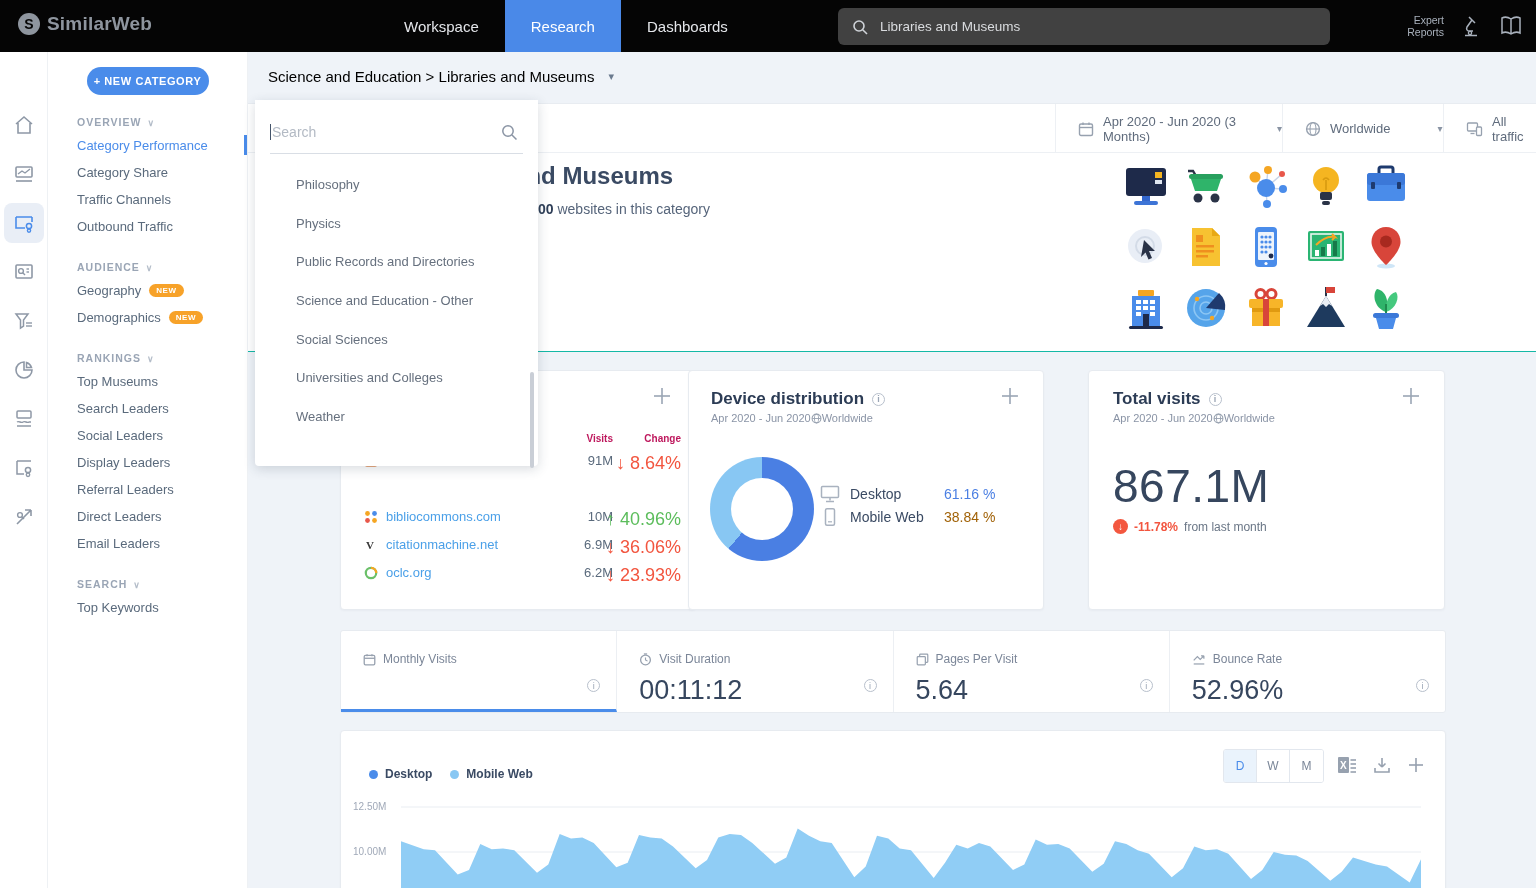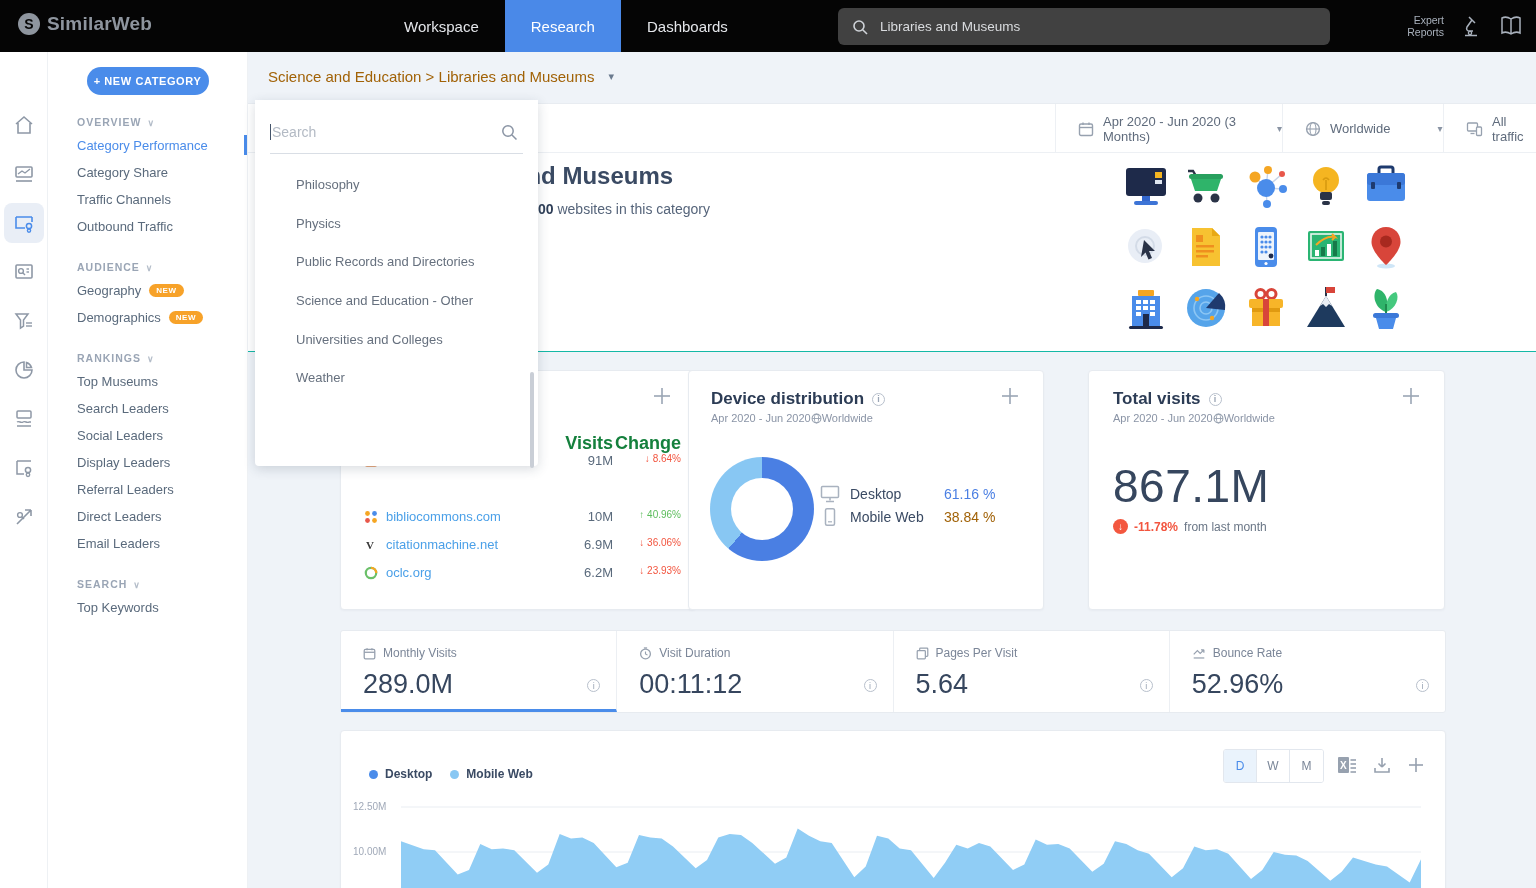--- a/index.html
+++ b/index.html
@@ -32,21 +32,21 @@
   .side-section { margin-top:17px; }
   .side-heading { padding:4px 0 4px 29px; font-size:10.5px; font-weight:bold; letter-spacing:1px; color:#9aa5b5; }
   .side-heading .chev { font-size:9px; margin-left:6px; color:#b4bdc9; }
   .side-item { position:relative; padding:6px 0 6px 29px; font-size:13px; color:#5a6a7c; cursor:pointer; display:flex; align-items:center; gap:8px; }
   .side-item.active { color:#4a8cea; }
   .side-item.active .active-bar { position:absolute; right:0; top:3px; width:3px; height:20px; background:#4a8cea; }
   .badge-new { background:#f7a229; color:#fff; font-size:8px; font-weight:bold; padding:2px 7px; border-radius:8px; letter-spacing:.5px; }
 
   
   .breadcrumb { position:absolute; left:268px; top:68px; display:flex; align-items:center; gap:14px; z-index:30; cursor:pointer; }
-  .breadcrumb-text { font-size:15px; color:#a16207; }
+  .breadcrumb-text { font-size:15px; color:#000000; }
   .breadcrumb-caret { font-size:11px; color:#6a7a8e; }
 
   
   .header-band { position:absolute; left:248px; top:103px; width:1288px; height:249px; background:#fff; border-top:1px solid #e8ecf1; border-bottom:1px solid #14b8a6; z-index:10; }
   .filter-row { position:absolute; left:0; top:0; width:100%; height:49px; border-bottom:1px solid #edf0f4; }
   .filter-cell { position:absolute; top:0; height:49px; display:flex; align-items:center; gap:9px; color:#5f6b7c; font-size:13px; border-left:1px solid #edf0f4; padding-left:22px; cursor:pointer; }
   .filter-caret { font-size:10px; color:#8a94a4; margin-left:4px; }
   .page-title { position:absolute; left:157px; top:58px; font-size:24px; color:#3a4a63; }
   .page-subtitle { position:absolute; left:290px; top:97px; font-size:14px; color:#55647a; }
   .page-subtitle b { color:#2f3f58; }
@@ -66,47 +66,47 @@
 
   
   .card { position:absolute; background:#fff; border:1px solid #e7ebf0; border-radius:4px; box-shadow:0 1px 2px rgba(40,55,80,.04); }
   .plus-icon { position:absolute; color:#9aa5b5; cursor:pointer; }
   .card-title { font-size:17px; font-weight:bold; color:#2c3c55; display:flex; align-items:center; gap:8px; }
   .card-sub { margin-top:3px; font-size:11px; color:#8a94a6; display:flex; align-items:center; }
   .info-icon { width:13px; height:13px; border:1px solid #b8c0cc; border-radius:50%; color:#9aa5b5; font-size:9px; display:inline-flex; align-items:center; justify-content:center; cursor:pointer; }
 
   
   #card-topsites { left:340px; top:370px; width:356px; height:240px; }
-  .tw-header { position:absolute; top:62px; font-size:18px; font-weight:bold; color:#15803d; }
+  .tw-header { position:absolute; top:62px; font-size:10px; font-weight:bold; color:#be185d; }
   .tw-row { position:absolute; left:0; width:100%; height:28px; }
   .tw-fav { position:absolute; left:23px; top:7px; width:14px; height:14px; }
   .tw-site { position:absolute; left:45px; top:6px; font-size:13px; color:#4ba0e8; cursor:pointer; }
   .tw-visits { position:absolute; left:170px; top:6px; width:102px; text-align:right; font-size:13px; color:#5a6a7c; }
-  .tw-change { position:absolute; left:262px; top:6px; width:78px; text-align:right; font-size:10px; }
+  .tw-change { position:absolute; left:262px; top:6px; width:78px; text-align:right; font-size:18px; }
   .chg-down { color:#f2553f; }
   .chg-up { color:#5cbd5c; }
 
   
   #card-device { left:688px; top:370px; width:356px; height:240px; }
   .donut { position:absolute; left:21px; top:86px; width:104px; height:104px; border-radius:50%; }
   .donut-hole { position:absolute; left:21px; top:21px; width:62px; height:62px; border-radius:50%; background:#fff; }
   .dev-row { position:absolute; left:131px; display:flex; align-items:center; gap:10px; }
   .dev-label { width:84px; font-size:14px; color:#3a4a63; }
   .dev-val { font-size:14px; }
 
   
   #card-total { left:1088px; top:370px; width:357px; height:240px; }
   .big-number { position:absolute; left:24px; top:88px; font-size:46px; color:#36465e; letter-spacing:.5px; }
   .total-change { position:absolute; left:24px; top:148px; display:flex; align-items:center; gap:6px; font-size:12px; color:#6a7686; }
   .red-circle { width:15px; height:15px; border-radius:50%; background:#f3573f; color:#fff; font-size:10px; display:flex; align-items:center; justify-content:center; }
   .neg-pct { color:#f2553f; font-weight:bold; }
 
   
   .metrics-row { position:absolute; left:340px; top:630px; width:1106px; height:83px; display:flex; background:#fff; border:1px solid #e7ebf0; border-radius:3px; }
-  .metric-cell { position:relative; flex:1; border-right:1px solid #eceff3; padding:15px 20px 0 22px; cursor:pointer; }
+  .metric-cell { position:relative; flex:1; border-right:1px solid #eceff3; padding:21px 20px 0 22px; cursor:pointer; }
   .metric-cell:last-child { border-right:none; }
   .metric-cell.active { border-bottom:3px solid #4a8cea; }
   .metric-label { display:flex; align-items:center; gap:7px; font-size:12px; color:#7b8698; }
   .metric-value { margin-top:9px; font-size:27px; color:#36465e; }
   .metric-info { position:absolute; right:16px; top:48px; }
 
   
   #card-trend { left:340px; top:730px; width:1106px; height:170px; }
   .legend { position:absolute; left:28px; top:36px; display:flex; gap:18px; align-items:center; }
   .legend-item { display:flex; align-items:center; gap:7px; font-size:12px; font-weight:bold; color:#3a4a63; cursor:pointer; }
@@ -653,21 +653,20 @@
           <span>
             <svg width="13" height="13" viewBox="0 0 16 16">
               <rect x="1.5" y="3" width="13" height="11.5" rx="1.5" fill="none" stroke="#97a1af" stroke-width="1.6"></rect>
               <line x1="1.5" y1="6.5" x2="14.5" y2="6.5" stroke="#97a1af" stroke-width="1.6"></line>
               <line x1="5" y1="1.5" x2="5" y2="4" stroke="#97a1af" stroke-width="1.6"></line>
               <line x1="11" y1="1.5" x2="11" y2="4" stroke="#97a1af" stroke-width="1.6"></line>
             </svg>
           </span>
           <span>Monthly Visits</span>
         </div>
-      <div class="metric-value">289.0M</div>
       <span class="info-icon metric-info">i</span>
     </div>
     <div class="metric-cell">
       <div class="metric-label">
           <span>
             <svg width="13" height="13" viewBox="0 0 16 16">
               <circle cx="8" cy="8.5" r="6" fill="none" stroke="#97a1af" stroke-width="1.6"></circle>
               <path d="M8 5.5 V8.5 L10.5 10" fill="none" stroke="#97a1af" stroke-width="1.4"></path>
               <line x1="6" y1="1.2" x2="10" y2="1.2" stroke="#97a1af" stroke-width="1.6"></line>
             </svg>
@@ -769,19 +768,20 @@
             <circle cx="7" cy="7" r="5.2" fill="none" stroke="#8a94a4" stroke-width="1.5"></circle>
             <line x1="11" y1="11" x2="15.5" y2="15.5" stroke="#8a94a4" stroke-width="1.5"></line>
           </svg>
       </span>
     </div>
     <div class="dd-list">
       <div class="dd-item">Philosophy</div>
       <div class="dd-item">Physics</div>
       <div class="dd-item">Public Records and Directories</div>
       <div class="dd-item">Science and Education - Other</div>
+      <div class="dd-item">Social Sciences</div>
       <div class="dd-item">Universities and Colleges</div>
       <div class="dd-item">Weather</div>
     </div>
     <div class="dd-scrollbar"></div>
   </div>
 
 </div>
 
 </body></html>

